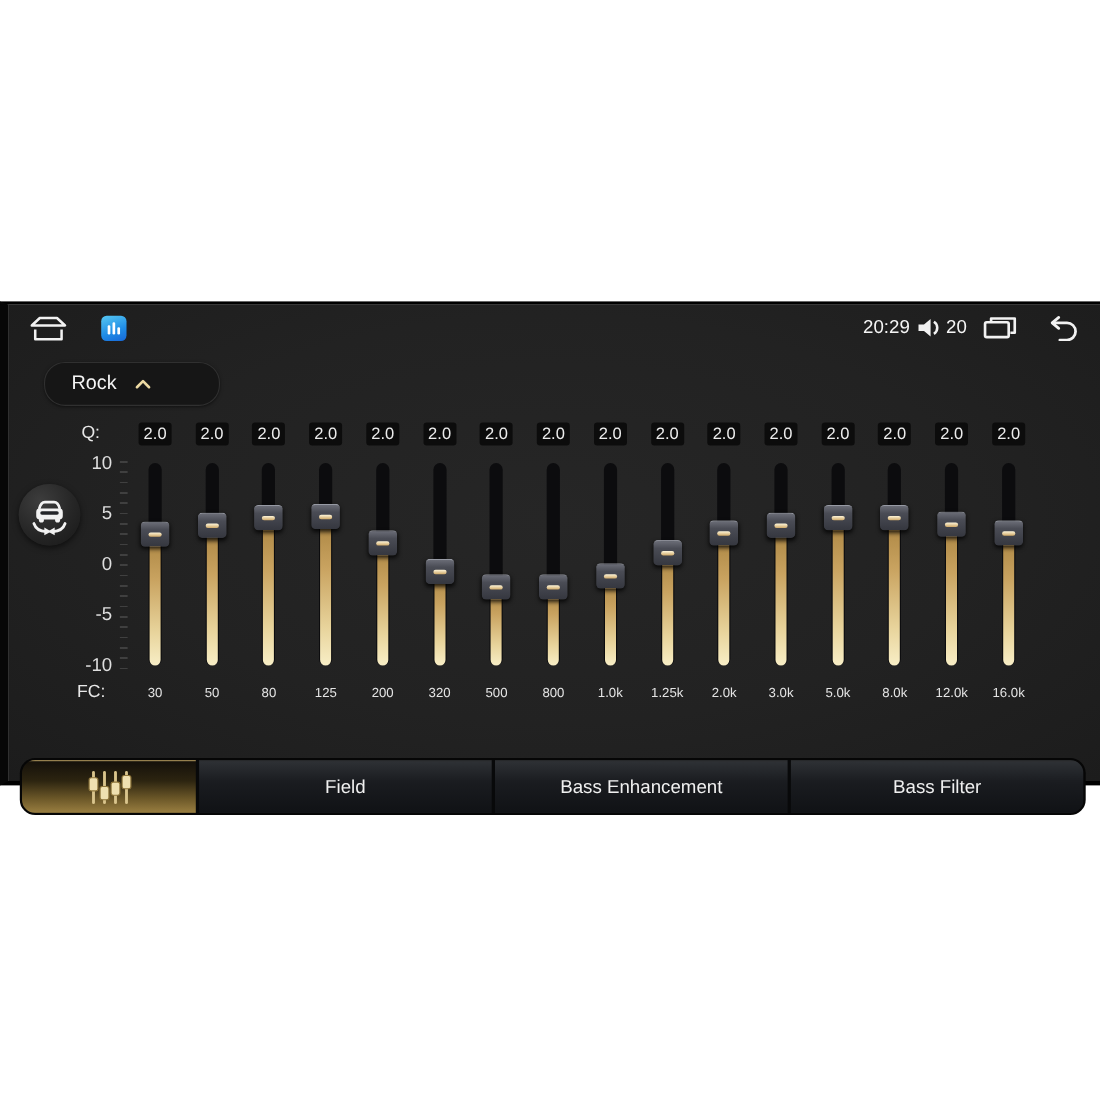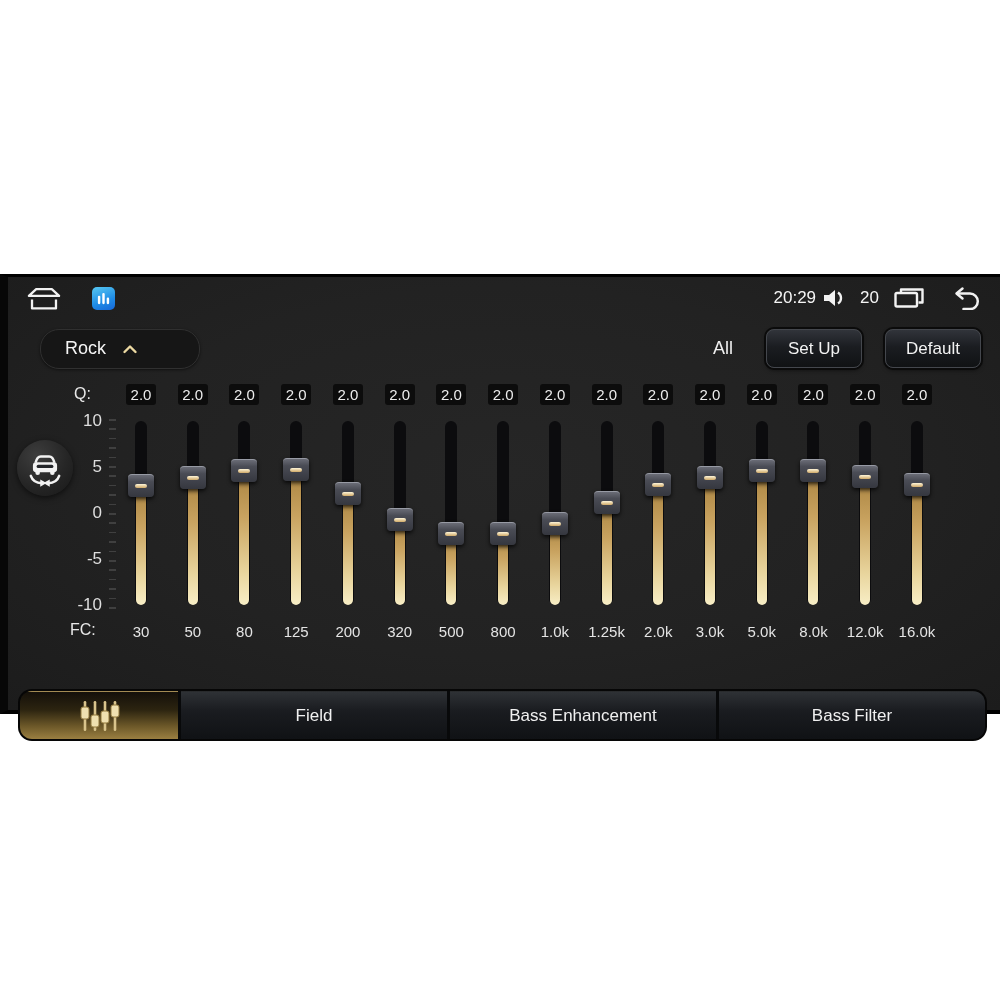--- a/index.html
+++ b/index.html
@@ -43,21 +43,21 @@
          color:#ececec;font-size:15px;display:flex;align-items:center;justify-content:center;cursor:pointer;}
   .slider{position:absolute;top:44px;left:13px;width:26px;height:184px;cursor:pointer;}
   .track{position:absolute;left:7px;top:0;width:12px;height:184px;border-radius:6px;background:#0c0c0e;}
   .fill{position:absolute;left:8px;width:10px;border-radius:5px;bottom:0;
         background:linear-gradient(180deg,#a8823f 0%,#c9a360 35%,#e8d49c 75%,#f8eec6 100%);}
   .handle{position:absolute;left:0;width:26px;height:22px;border-radius:4px;
           background:linear-gradient(180deg,#6a6c76 0%,#4a4c55 30%,#35373f 100%);
           border-top:1px solid #979aa4;box-shadow:0 2px 4px rgba(0,0,0,.8);}
   .handle::after{content:"";position:absolute;left:7px;top:9px;width:12px;height:4px;border-radius:2px;
           background:linear-gradient(180deg,#fff6da,#cfa968);}
-  .freq{position:absolute;top:246px;left:-6px;width:64px;text-align:center;color:#e4e4e4;font-size:15px;}
+  .freq{position:absolute;top:246px;left:-6px;width:64px;text-align:center;color:#e4e4e4;font-size:12px;}
   
   .car-btn{position:absolute;left:9px;top:163px;width:56px;height:56px;border-radius:50%;border:none;cursor:pointer;
            background:radial-gradient(circle at 35% 28%,#3d3d3d 0%,#262626 55%,#181818 100%);
            box-shadow:0 2px 6px rgba(0,0,0,.6);display:flex;align-items:center;justify-content:center;}
   
   .tabbar{position:absolute;left:12px;right:15px;top:386px;height:48px;display:flex;gap:3px;
           background:#08090a;border-radius:12px;overflow:hidden;box-shadow:0 0 0 2px #060606;margin-top:28px;}
   .tab{flex:1;display:flex;align-items:center;justify-content:center;border:none;cursor:pointer;
        color:#f0f0f0;font-size:17px;font-family:"Liberation Sans",sans-serif;
        background:linear-gradient(180deg,#2e3135 0%,#1a1c20 40%,#101215 100%);
@@ -86,21 +86,21 @@
         </svg>
       </span>
       <div class="sb-right">
         <span class="sb-time">20:29</span>
         <span class="icon-btn" style="margin-left:6px">
           <svg width="24" height="20" viewBox="0 0 24 20">
             <path d="M2 7 H7 L13 2 V18 L7 13 H2 Z" fill="#f2f2f2"></path>
             <path d="M16 4.5 a6.5 6.5 0 0 1 0 11" fill="none" stroke="#f2f2f2" stroke-width="2.3"></path>
           </svg>
         </span>
-        <span class="sb-vol" style="margin-left:14px">20</span>
+        <span class="sb-vol" style="margin-left:3px">20</span>
         <button class="icon-btn" style="margin-left:14px">
           <svg width="32" height="24" viewBox="0 0 32 24">
             <path d="M8 6.5 V3.5 H29.5 V16.5 H25.5" fill="none" stroke="#f2f2f2" stroke-width="2.4" stroke-linejoin="round"></path>
             <rect x="2.5" y="7" width="21.5" height="13.5" rx="1.5" fill="none" stroke="#f2f2f2" stroke-width="2.4"></rect>
           </svg>
         </button>
         <button class="icon-btn" style="margin-left:25px">
           <svg width="30" height="24" viewBox="0 0 30 24">
             <path d="M7.5 7.5 H20 a7.8 7.8 0 0 1 0 15.6 H13.5" fill="none" stroke="#f2f2f2" stroke-width="2.5" stroke-linecap="round"></path>
             <path d="M12.5 2.5 L6.5 7.5 L12.5 12.5" fill="none" stroke="#f2f2f2" stroke-width="2.5" stroke-linecap="round" stroke-linejoin="round"></path>
@@ -110,25 +110,20 @@
     </div>
 
     <div class="header">
       <div class="preset-pill">
         <span class="label">Rock</span>
         <span style="display:flex">
           <svg width="16" height="10" viewBox="0 0 16 10">
             <path d="M2.5 8 L8 2.5 L13.5 8" fill="none" stroke="#ecd9a2" stroke-width="2.4" stroke-linecap="round" stroke-linejoin="round"></path>
           </svg>
         </span>
-      </div>
-      <div class="hdr-right">
-        <span class="all-label">All</span>
-        <button class="btn">Set Up</button>
-        <button class="btn">Default</button>
       </div>
     </div>
 
     <div class="eq">
       <span class="q-label">Q:</span>
       <span class="fc-label">FC:</span>
       <div class="scale" id="scale">
           <span style="top: 33px; text-align: right;">10</span>
           <span style="top: 79px;">5</span>
           <span style="top: 125px;">0</span>

